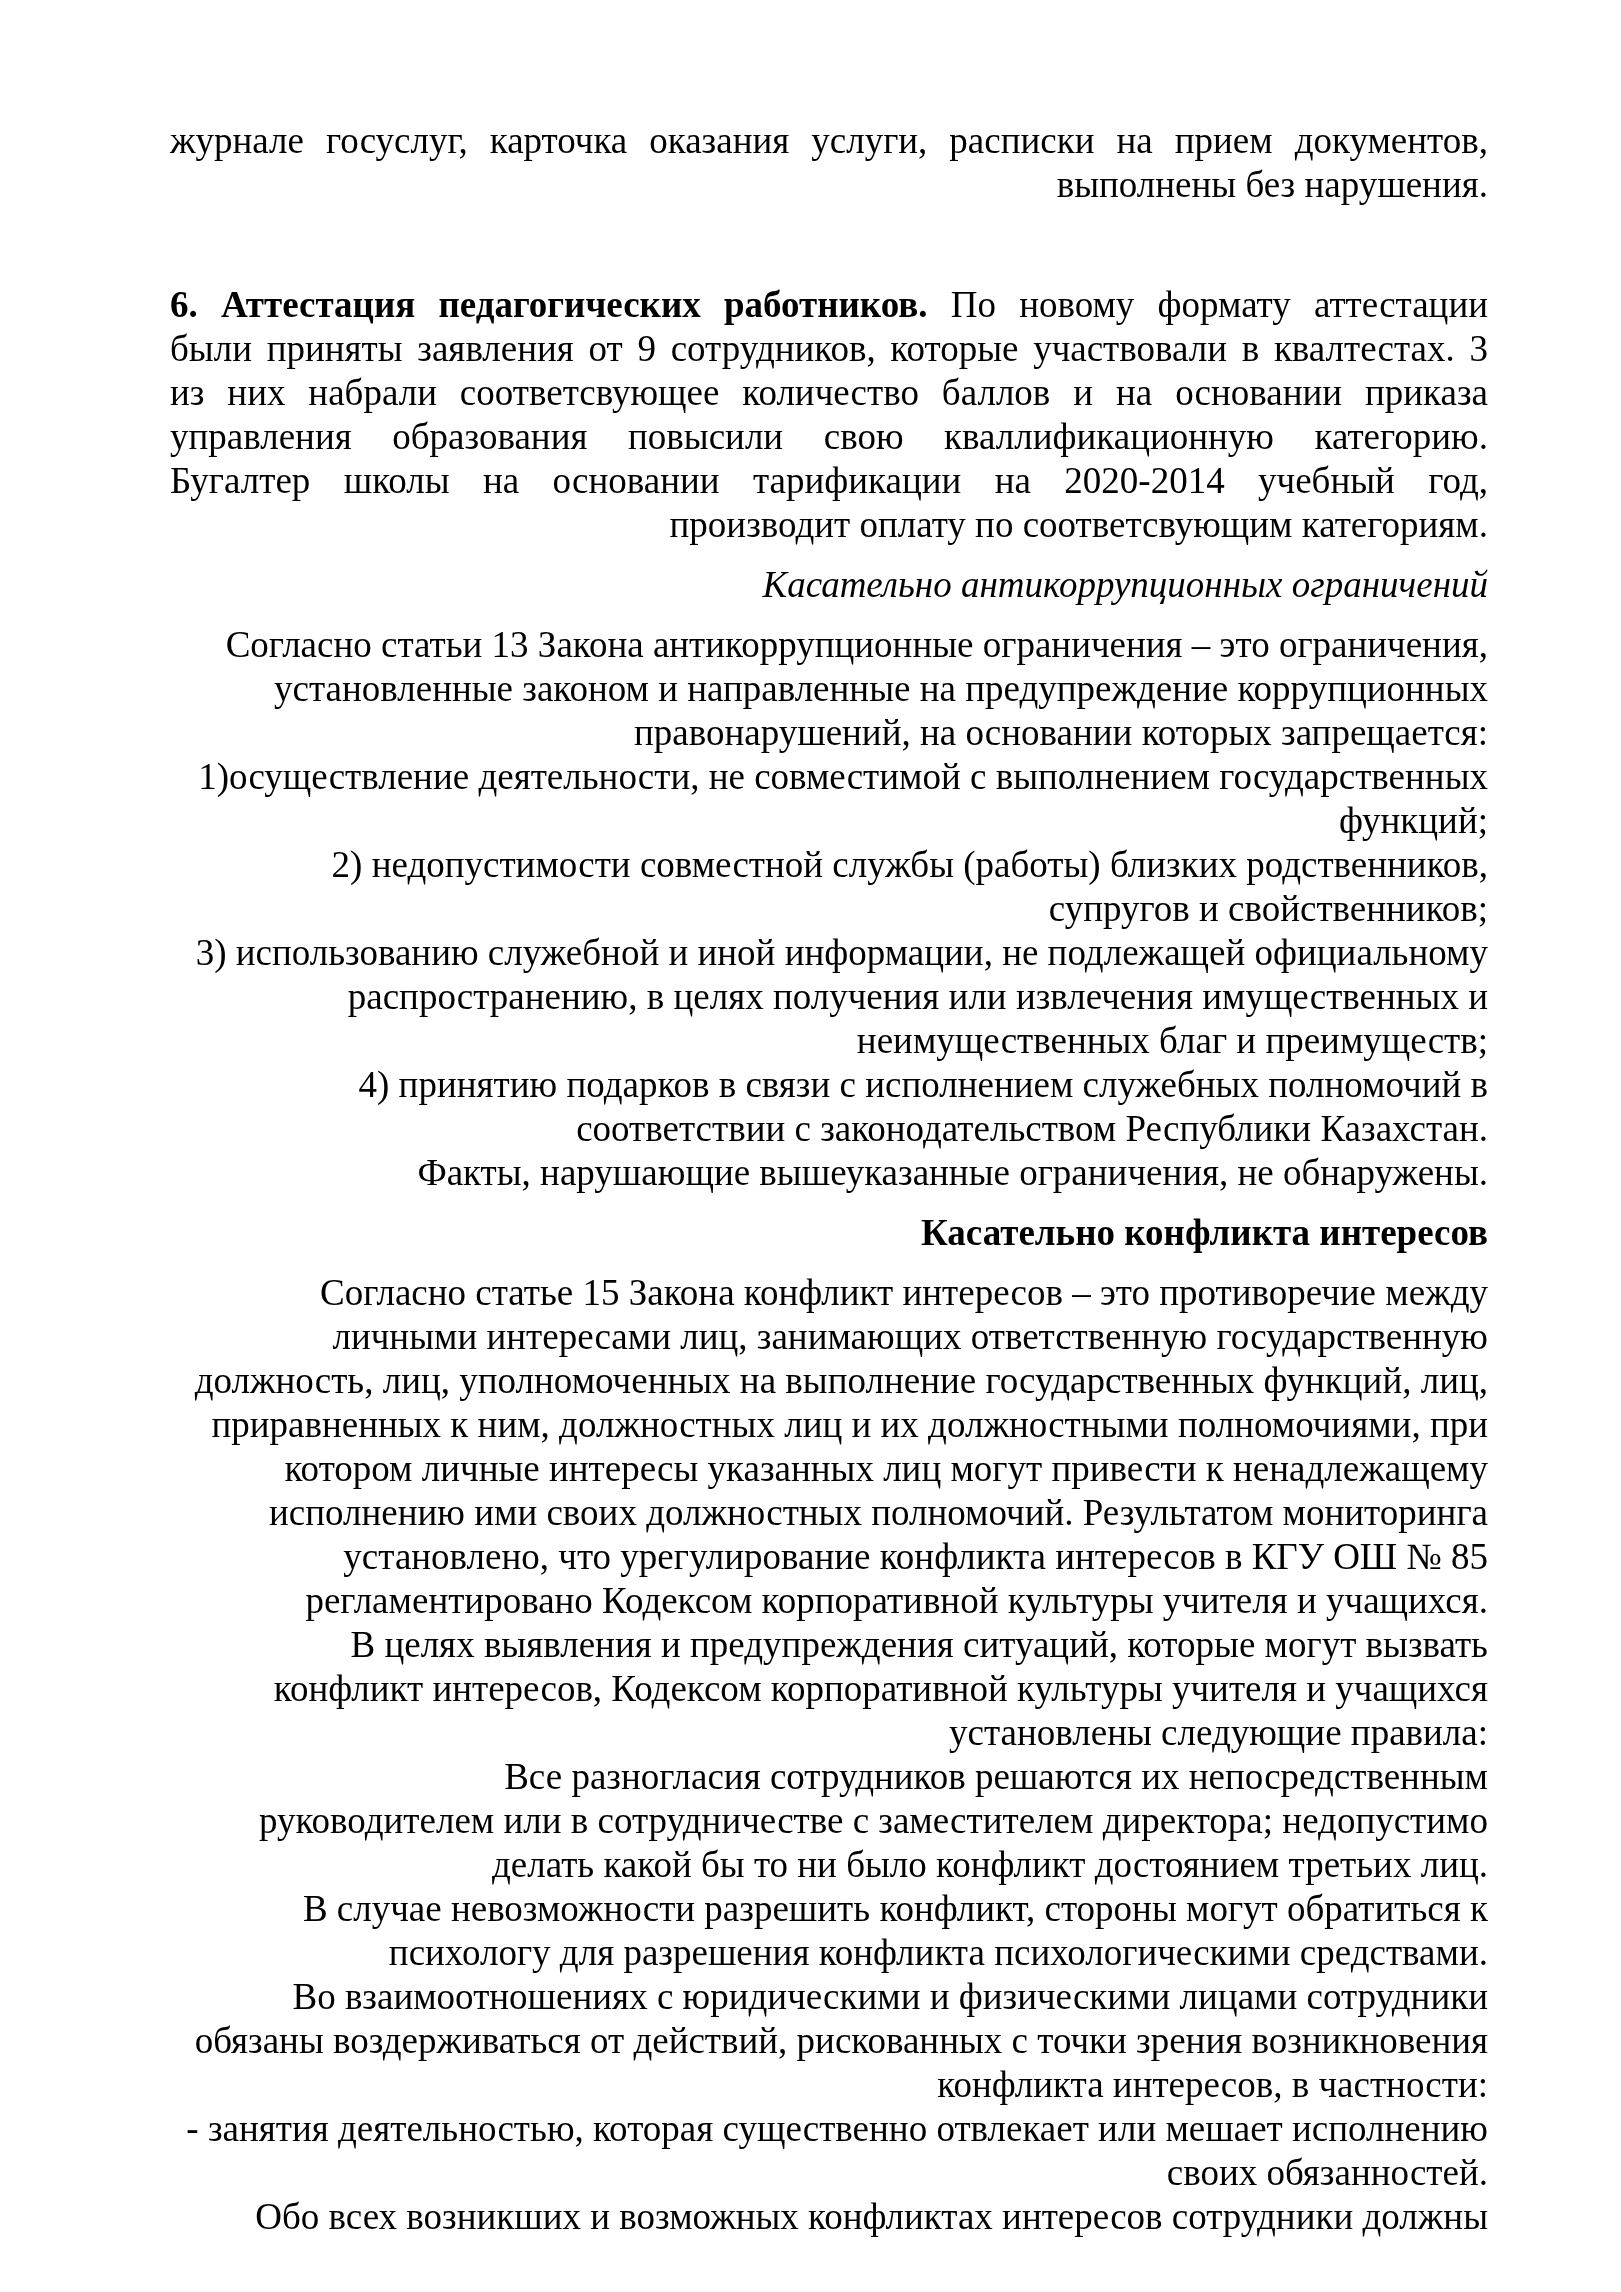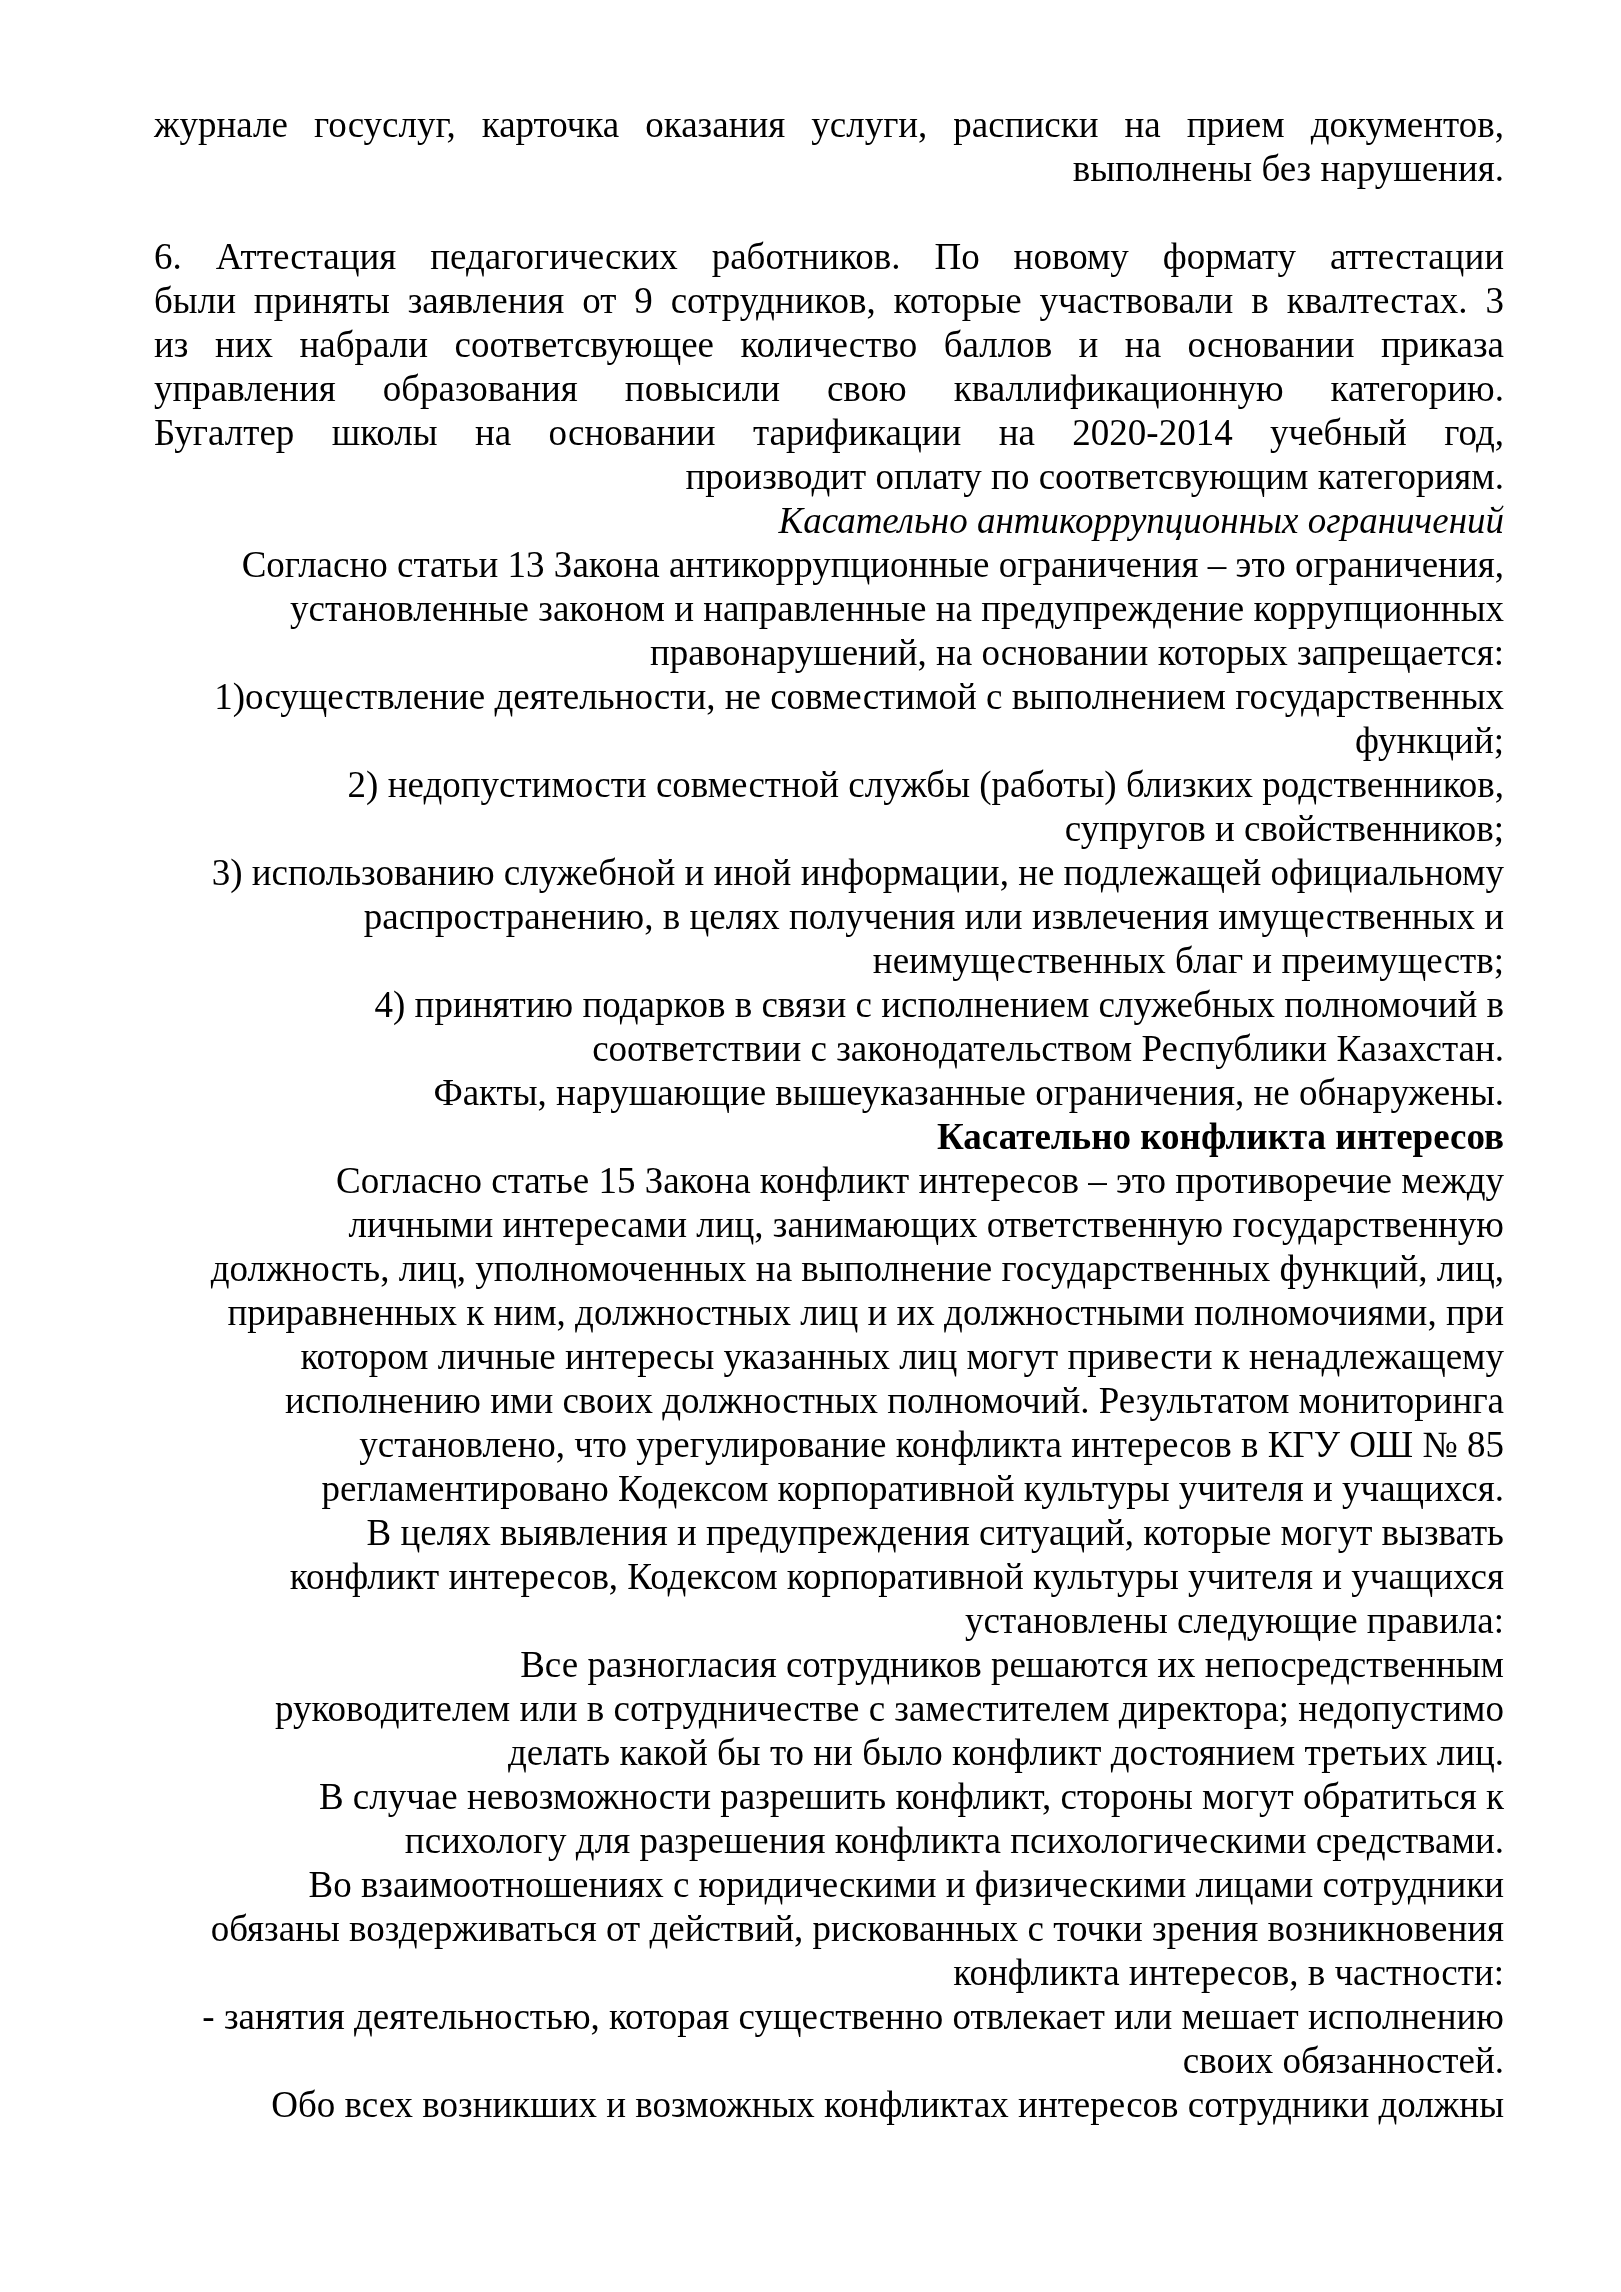--- a/index.html
+++ b/index.html
@@ -14,28 +14,28 @@
     overflow: hidden;
   }
   .sheet {
     position: absolute;
     left: 154px;
     top: 103px;
     width: 1350px;
     font-size: 37px;
     line-height: 44px;
   }
-  .paragraph { margin: 0; }
+  .paragraph { margin: 16px; }
   .line { text-align: right; }
   .line.stretch { text-align: justify; text-align-last: justify; }
   .line.indent { text-indent: 97px; }
   .spacer { height: 44px; }
   .heading-italic .line { font-style: italic; font-family: Liberation Serif, serif; }
   .heading-bold-italic .line { font-weight: bold; }
-  .bold-lead { font-weight: normal; }
+  .bold-lead { font-weight: bold; }
 </style>
 </head>
 <body>
 
 <div class="sheet">
   <div>
       <div class="paragraph body">
         <div class="line stretch"><span>журнале госуслуг, карточка оказания услуги, расписки на прием документов,</span></div>
         <div class="line"><span>выполнены без нарушения.</span></div>
       </div>

